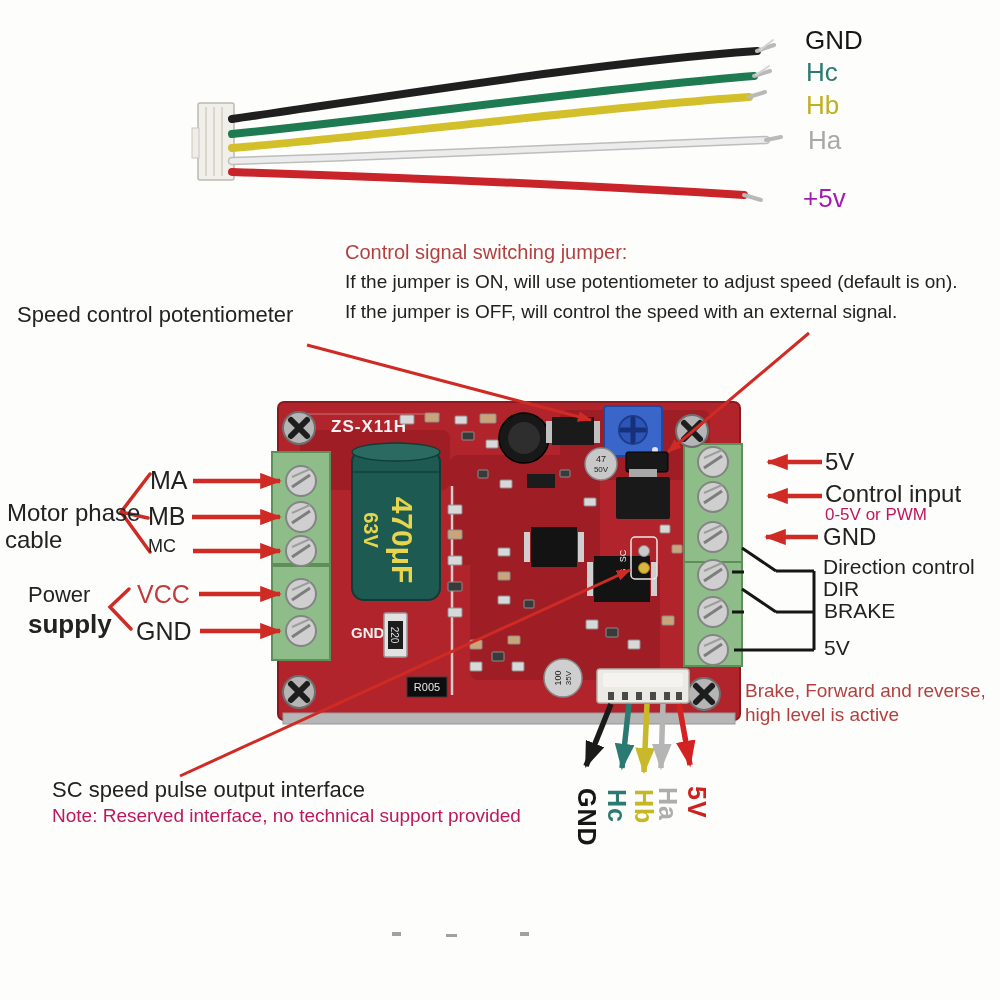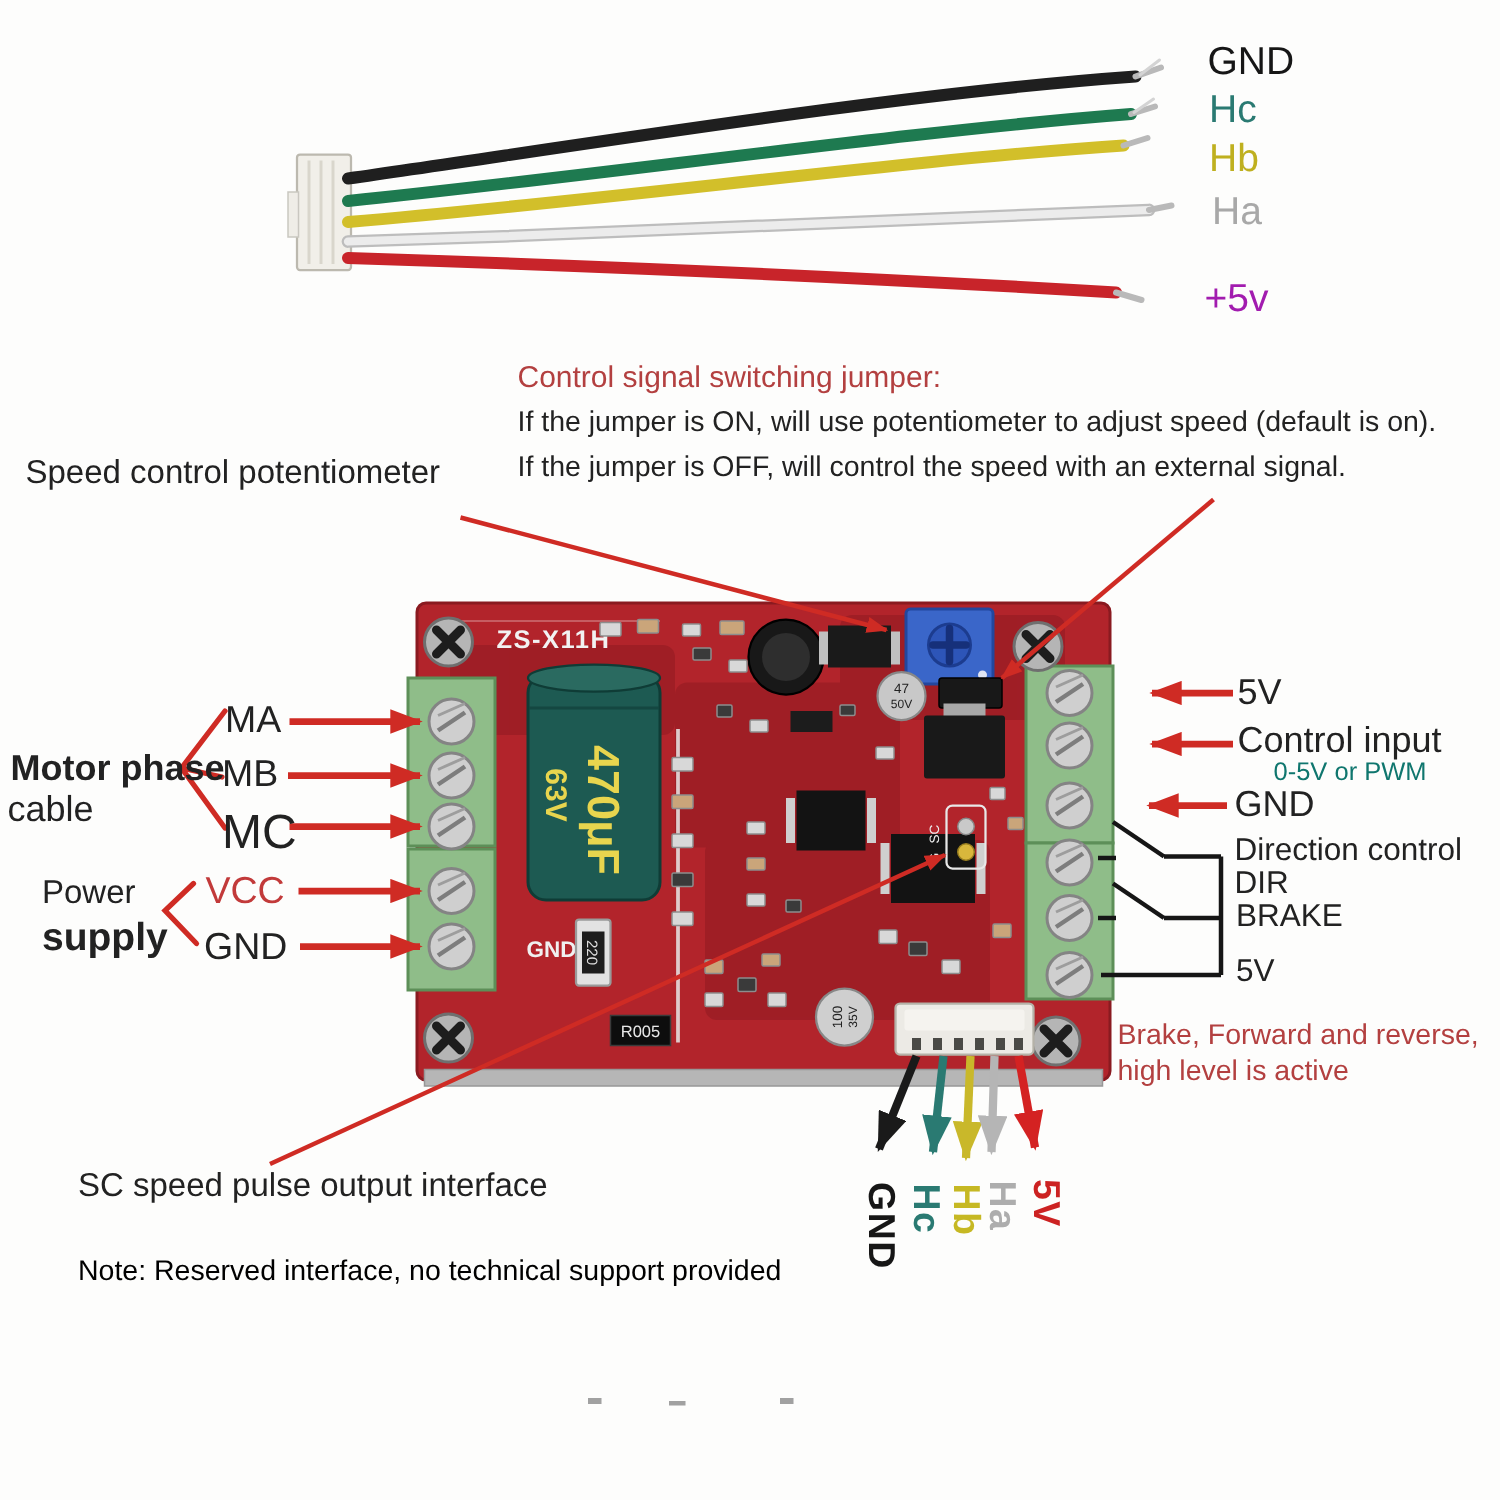--- a/index.html
+++ b/index.html
@@ -291,43 +291,43 @@
 <div class="lbl" style="left:806px;top:58px;font-size:26px;color:#2a7a72;">Hc</div>
 <div class="lbl" style="left:806px;top:91px;font-size:26px;color:#bfb01f;">Hb</div>
 <div class="lbl" style="left:808px;top:126px;font-size:26px;color:#a8a8a8;">Ha</div>
 <div class="lbl" style="left:803px;top:184px;font-size:26px;color:#a21caf;">+5v</div>
 
 <div class="lbl red" style="left:345px;top:242px;font-size:20px;">Control signal switching jumper:</div>
 <div class="lbl" style="left:345px;top:272px;font-size:19px;">If the jumper is ON, will use potentiometer to adjust speed (default is on).</div>
 <div class="lbl" style="left:345px;top:302px;font-size:19px;">If  the jumper is OFF, will control the speed with an external signal.</div>
 
 <div class="lbl" style="left:17px;top:303px;font-size:22px;">Speed control potentiometer</div>
-<div class="lbl" style="left:7px;top:500px;font-size:24px;font-weight:bold;">Motor phase</div>
+<div class="lbl" style="left:7px;top:500px;font-size:24px;">Motor phase</div>
 <div class="lbl" style="left:5px;top:527px;font-size:24px;">cable</div>
 <div class="lbl" style="left:150px;top:467px;font-size:25px;">MA</div>
 <div class="lbl" style="left:148px;top:503px;font-size:25px;">MB</div>
-<div class="lbl" style="left:148px;top:537px;font-size:32px;">MC</div>
+<div class="lbl" style="left:148px;top:537px;font-size:18px;">MC</div>
 <div class="lbl" style="left:28px;top:583px;font-size:22px;">Power</div>
 <div class="lbl" style="left:28px;top:610px;font-size:26px;font-weight:bold;">supply</div>
 <div class="lbl" style="left:137px;top:581px;font-size:25px;color:#c23a3a;">VCC</div>
 <div class="lbl" style="left:136px;top:618px;font-size:25px;">GND</div>
 
 <div class="lbl" style="left:825px;top:449px;font-size:24px;">5V</div>
 <div class="lbl" style="left:825px;top:481px;font-size:24px;">Control input</div>
-<div class="lbl" style="left:825px;top:506px;font-size:17px;color:#0f766e;margin-left:24px;">0-5V or PWM</div>
+<div class="lbl" style="left:825px;top:506px;font-size:17px;color:#be185d;">0-5V or PWM</div>
 <div class="lbl" style="left:823px;top:524px;font-size:24px;">GND</div>
 <div class="lbl" style="left:823px;top:556px;font-size:21px;">Direction control</div>
 <div class="lbl" style="left:823px;top:578px;font-size:21px;">DIR</div>
 <div class="lbl" style="left:824px;top:600px;font-size:21px;">BRAKE</div>
 <div class="lbl" style="left:824px;top:637px;font-size:21px;">5V</div>
 <div class="lbl red" style="left:745px;top:681px;font-size:19px;">Brake, Forward and reverse,</div>
 <div class="lbl red" style="left:745px;top:705px;font-size:19px;">high level is active</div>
 
 <div class="lbl" style="left:52px;top:778px;font-size:22px;">SC speed pulse output interface</div>
-<div class="lbl" style="left:52px;top:806px;font-size:19px;color:#000000;margin-top:32px;">Note: Reserved interface, no technical support provided</div>
+<div class="lbl" style="left:52px;top:806px;font-size:19px;color:#be185d;">Note: Reserved interface, no technical support provided</div>
 
 <div class="lbl rot" style="left:600px;top:788px;font-size:25px;color:#161616;">GND</div>
 <div class="lbl rot" style="left:630px;top:789px;font-size:25px;color:#2a7a72;">Hc</div>
 <div class="lbl rot" style="left:657px;top:789px;font-size:25px;color:#c6b823;">Hb</div>
 <div class="lbl rot" style="left:681px;top:787px;font-size:25px;color:#adadad;">Ha</div>
 <div class="lbl rot" style="left:710px;top:786px;font-size:25px;color:#cc2222;">5V</div>
 
 <div class="cutmark" style="left:392px;top:932px;width:9px;height:4px;"></div>
 <div class="cutmark" style="left:446px;top:934px;width:11px;height:3px;"></div>
 <div class="cutmark" style="left:520px;top:932px;width:9px;height:4px;"></div>

